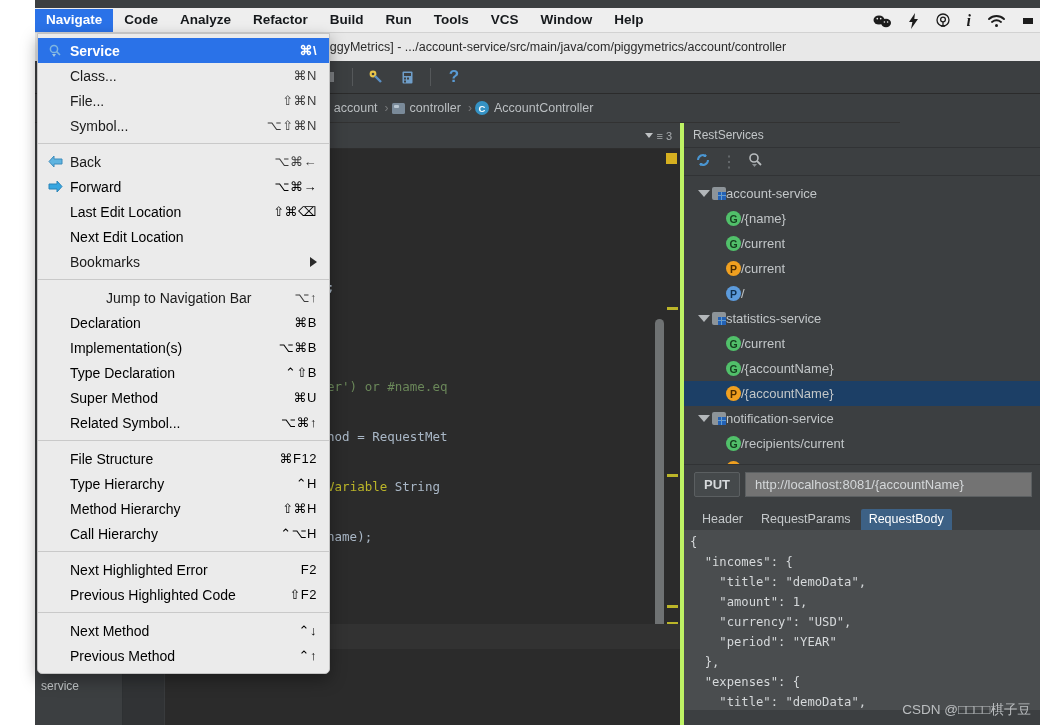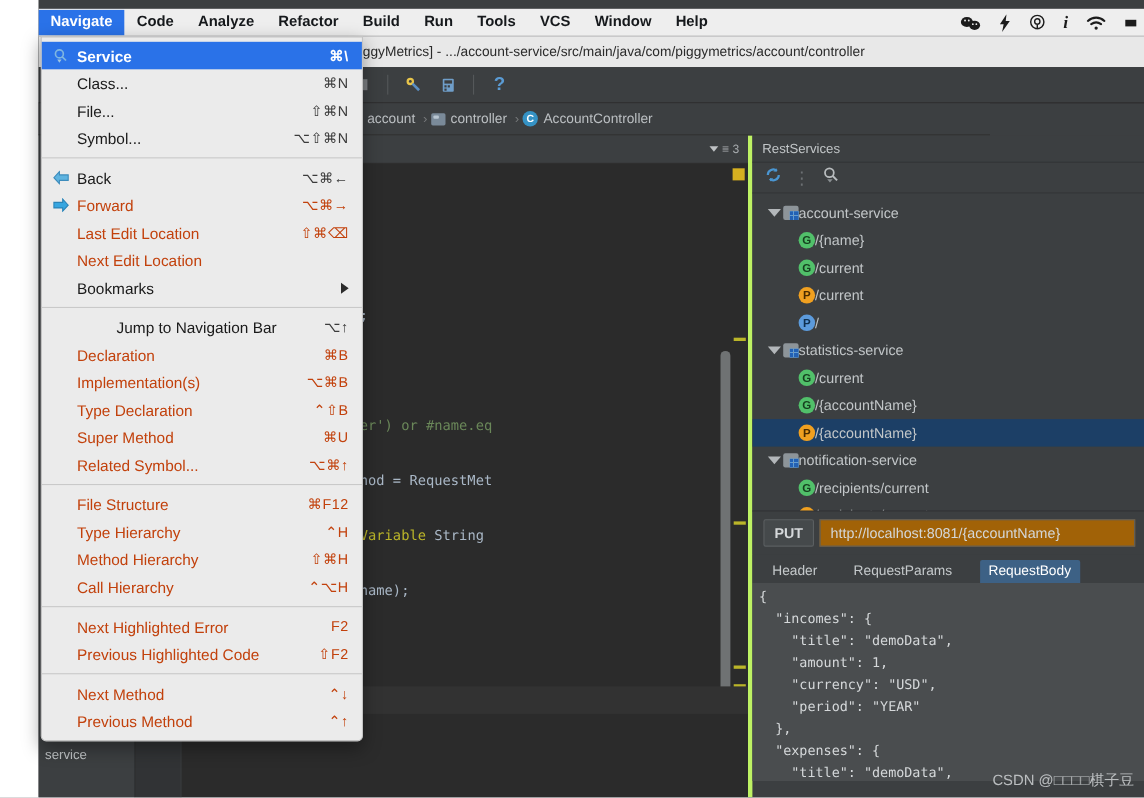--- a/index.html
+++ b/index.html
@@ -191,25 +191,25 @@
   
   .req-url-row {
     display: flex; align-items: center; gap: 5px; padding: 7px 8px 7px 10px;
     background: #3c3f41; border-top: 1px solid #313335;
   }
   .req-method {
     background: #45494b; border: 1px solid #5b5f61; border-radius: 2px;
     padding: 4px 9px; font-size: 13px; color: #d6d9db; font-weight: bold;
   }
   .req-url {
-    flex: 1; background: #a16207; border: 1px solid #5b5f61; border-radius: 0;
+    flex: 1; background: #737373; border: 1px solid #5b5f61; border-radius: 0;
     padding: 4px 9px; font-size: 13px; color: #d4d7d9; white-space: nowrap; overflow: hidden;
   }
   .req-tabs {
-    display: flex; align-items: flex-end; gap: 17px; padding: 2px 0 0 10px;
+    display: flex; align-items: flex-end; gap: 2px; padding: 2px 0 0 10px;
     background: #3c3f41; height: 26px;
   }
   .rtab {
     padding: 3px 8px 4px 8px; font-size: 12.5px; color: #c5c9cb; border-radius: 2px 2px 0 0;
   }
   .rtab.active { background: #3d6185; color: #ffffff; }
   .req-body {
     background: #4a4d4f; height: 180px; padding: 2px 0 0 6px;
     font-family: "DejaVu Sans Mono", monospace; font-size: 12.2px; line-height: 20px;
     color: #d5d8da; white-space: pre; overflow: hidden;
@@ -233,21 +233,21 @@
     display: flex; align-items: center; height: 25px; padding: 0 12px 0 10px;
     white-space: nowrap;
   }
   .mi .mi-ico { width: 22px; display: flex; align-items: center; justify-content: flex-start; }
   .mi .mi-label { flex: 1; }
   .mi .mi-key { color: #3b3b3b; font-size: 13px; letter-spacing: .5px; }
   .mi.highlight { background: #2a72e8; }
   .mi.highlight .mi-label,
   .mi.highlight .mi-key { color: #ffffff; font-weight: bold; }
   .mi.disabled .mi-label,
-  .mi.disabled .mi-key { color: #c2410c; }
+  .mi.disabled .mi-key { color: #000000; }
   .mi.bold .mi-label { font-weight: normal; margin-left: 36px; }
   .mi-sep { height: 1px; background: #c9c9c9; margin: 5px 0; }
   .submenu-arrow {
     width: 0; height: 0; border-top: 5px solid transparent;
     border-bottom: 5px solid transparent; border-left: 7px solid #2b2b2b;
   }
 </style>
 </head>
 <body>
 

